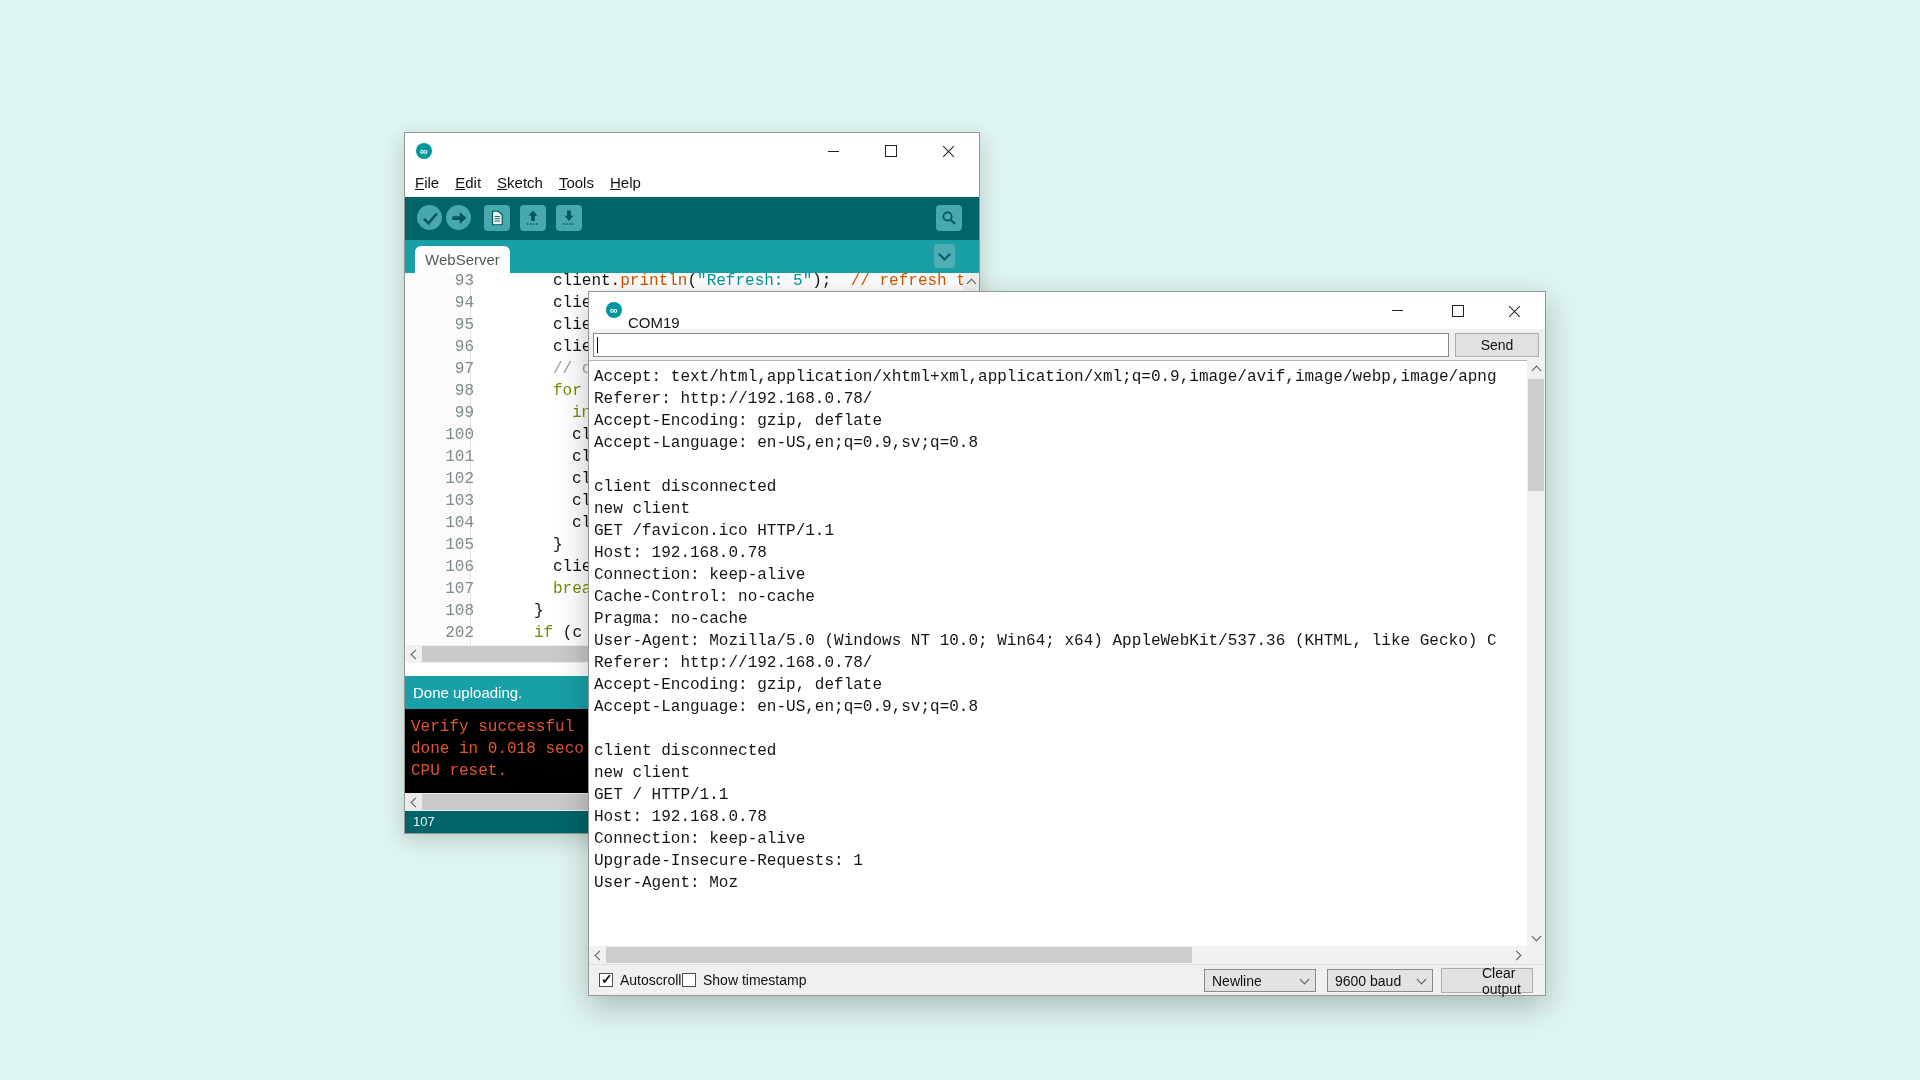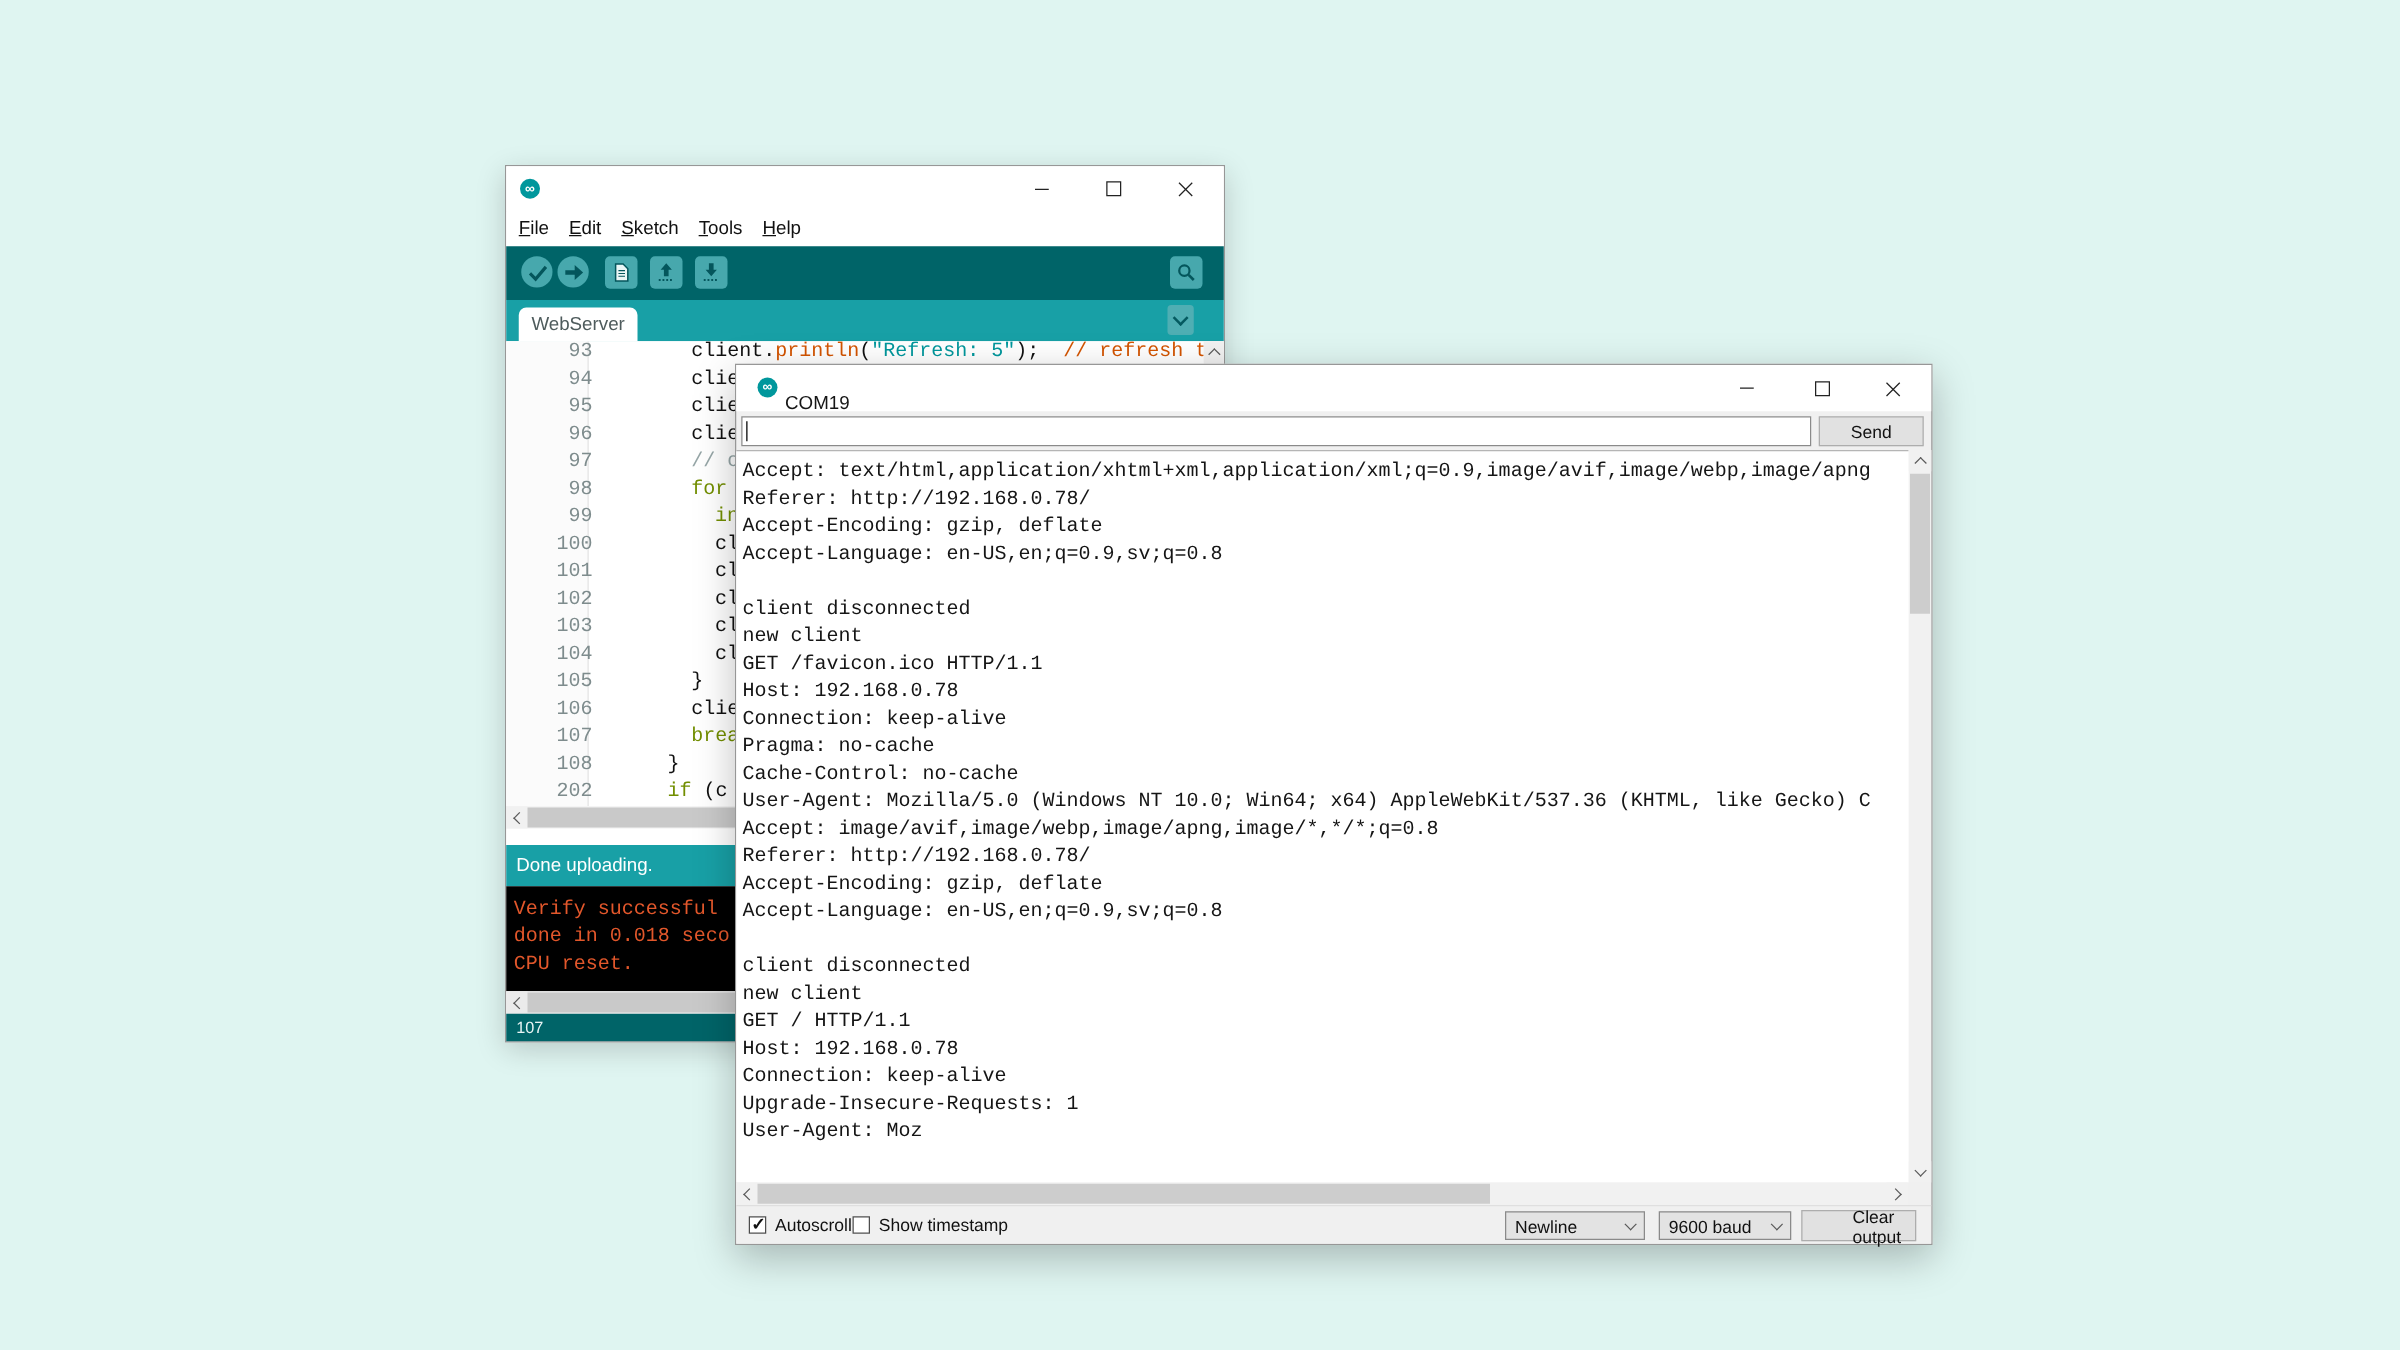--- a/index.html
+++ b/index.html
@@ -317,24 +317,23 @@
         <div class="sm-line">Accept: text/html,application/xhtml+xml,application/xml;q=0.9,image/avif,image/webp,image/apng</div>
         <div class="sm-line">Referer: http://192.168.0.78/</div>
         <div class="sm-line">Accept-Encoding: gzip, deflate</div>
         <div class="sm-line">Accept-Language: en-US,en;q=0.9,sv;q=0.8</div>
         <div class="sm-line"></div>
         <div class="sm-line">client disconnected</div>
         <div class="sm-line">new client</div>
         <div class="sm-line">GET /favicon.ico HTTP/1.1</div>
         <div class="sm-line">Host: 192.168.0.78</div>
         <div class="sm-line">Connection: keep-alive</div>
+        <div class="sm-line">Cache-Control: no-cache</div>
         <div class="sm-line">Pragma: no-cache</div>
-        <div class="sm-line">Cache-Control: no-cache</div>
         <div class="sm-line">User-Agent: Mozilla/5.0 (Windows NT 10.0; Win64; x64) AppleWebKit/537.36 (KHTML, like Gecko) C</div>
-        <div class="sm-line">Accept: image/avif,image/webp,image/apng,image/*,*/*;q=0.8</div>
         <div class="sm-line">Referer: http://192.168.0.78/</div>
         <div class="sm-line">Accept-Encoding: gzip, deflate</div>
         <div class="sm-line">Accept-Language: en-US,en;q=0.9,sv;q=0.8</div>
         <div class="sm-line"></div>
         <div class="sm-line">client disconnected</div>
         <div class="sm-line">new client</div>
         <div class="sm-line">GET / HTTP/1.1</div>
         <div class="sm-line">Host: 192.168.0.78</div>
         <div class="sm-line">Connection: keep-alive</div>
         <div class="sm-line">Upgrade-Insecure-Requests: 1</div>

